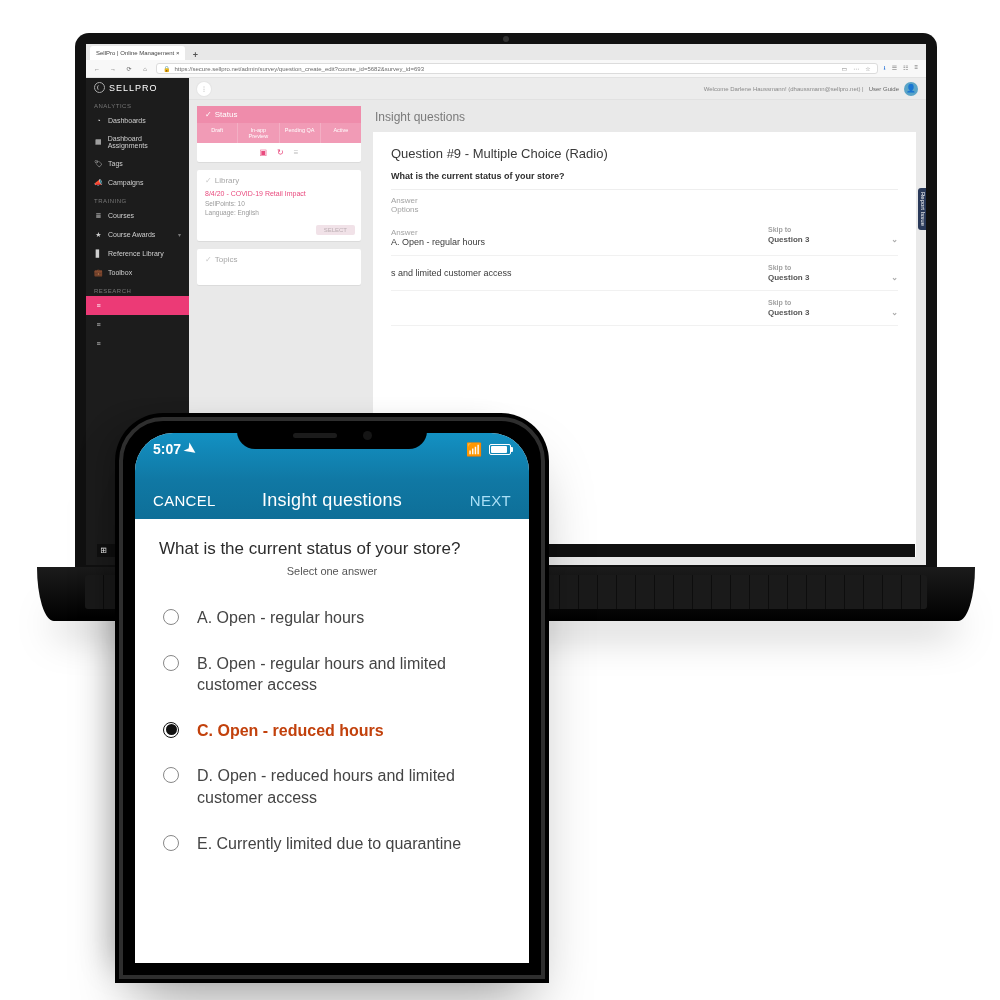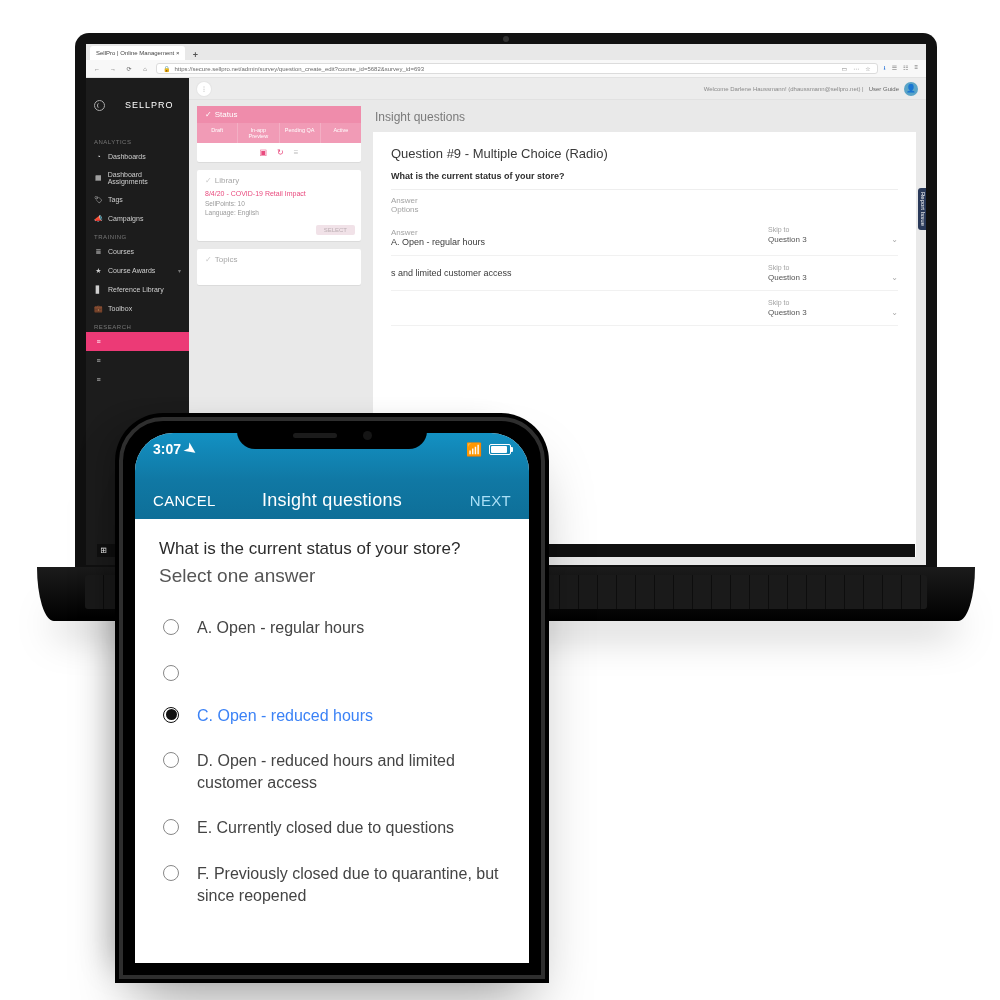--- a/index.html
+++ b/index.html
@@ -47,21 +47,21 @@
   .url .lock { color:#4a4a4a;}
   .url-right { display:flex; gap:6px; color:#888;}
   .tool-right { display:flex; gap:6px; color:#666; padding-right:2px;}
 
   .app { flex:1; display:flex; overflow:hidden;}
   
   .side {
     width:103px; background:#1c1c1c; color:#c9c9c9; font-size:7px;
     display:flex; flex-direction:column;
   }
-  .brand { display:flex; align-items:flex-start; gap:20px; padding:22px 8px; color:#fff; font-size:9px; letter-spacing:1px;}
+  .brand { display:flex; align-items:flex-end; gap:4px; padding:4px 8px; color:#fff; font-size:9px; letter-spacing:1px;}
   .brand-ico { width:11px; height:11px; border:1.3px solid #aaa; border-radius:50%; position:relative;}
   .brand-ico:after{content:"";position:absolute;inset:2px;border-left:1.3px solid #aaa;border-radius:50% 0 0 50%;}
   .sect { padding:6px 8px 2px; font-size:6px; color:#777; letter-spacing:.5px;}
   .navi { display:flex; align-items:center; gap:5px; padding:5px 8px; font-size:7px; color:#cfcfcf;}
   .navi .nico { width:9px; height:9px; display:inline-flex; align-items:center; justify-content:center; }
   .navi.active-row { background:#ec3a76; color:#fff; }
   .navi .caret { margin-left:auto; font-size:6px; color:#777;}
 
   
   .work { flex:1; background:#e9e9e9; display:flex; position:relative;}
@@ -85,21 +85,21 @@
   .select-btn span{ display:inline-block; padding:2px 8px; font-size:6px; color:#bbaeb3; background:#f1e2e8; border-radius:2px;}
 
   .col-right { flex:1; padding:28px 10px 8px 4px; display:flex; flex-direction:column;}
   .page-title { font-size:12px; color:#7a7a7a; padding:4px 2px 8px;}
   .panel { background:#fff; flex:1; padding:14px 18px; font-size:9px; color:#444; position:relative;}
   .q-title { font-size:13px; font-weight:500; color:#3a3a3a; margin-bottom:10px;}
   .label { font-size:8px; color:#a3a3a3; margin-top:6px;}
   .q-text { font-size:9px; font-weight:600; color:#2e2e2e; margin-top:2px; padding-bottom:8px; border-bottom:1px solid #eee;}
   .ans-row { display:flex; align-items:center; padding:8px 0; border-bottom:1px solid #f1f1f1;}
   .ans-txt { flex:1; font-size:9px; color:#3a3a3a;}
-  .skip-blk { width:130px; }
+  .skip-blk { width:130px;font-weight:bold; }
   .skip-blk .lbl{font-size:7px; color:#a3a3a3;}
   .skip-blk .sel{display:flex; justify-content:space-between; align-items:center; font-size:8px; color:#555; padding-top:2px;}
   .skip-blk .sel .chev{color:#aaa; font-size:8px;}
   .report {
     position:absolute; right:-2px; top:110px;
     background:#2a3a5a; color:#fff; font-size:6px;
     writing-mode:vertical-rl; padding:4px 2px; border-radius:3px 0 0 3px;
   }
   .taskbar { position:absolute; left:11px; right:11px; bottom:8px; height:13px; background:#101010;}
   .taskbar .win { width:13px; height:13px; display:inline-flex; align-items:center; justify-content:center; color:#fff; font-size:8px;}
@@ -137,27 +137,27 @@
   .statusbar .r { display:flex; gap:6px; align-items:center; font-size:13px;}
   .batt { display:inline-block; width:22px; height:11px; border:1.4px solid #fff; border-radius:2px; position:relative;}
   .batt:after{content:"";position:absolute;right:-3px;top:2px;width:2px;height:5px;background:#fff;border-radius:0 1px 1px 0;}
   .batt i{position:absolute;left:1px;top:1px;bottom:1px;width:78%;background:#fff;border-radius:1px;}
   .ph-nav { position:absolute; bottom:10px; left:0; right:0; display:flex; align-items:center; justify-content:space-between; padding:0 18px; font-size:15px; letter-spacing:.3px;}
   .ph-nav .ttl{ font-size:18px; font-weight:400; position:absolute; left:0; right:0; text-align:center; pointer-events:none;}
   .ph-nav .cxl{ font-weight:400;}
   .ph-nav .nxt{ color:#aadff6; font-weight:400;}
   .ph-body { padding:20px 24px 40px; }
   .ph-q { font-size:17px; color:#2c2c2c; font-weight:500; margin-bottom:6px;}
-  .ph-sub { font-size:19px; color:#555; margin-bottom:18px;}
+  .ph-sub { font-size:11px; color:#555; margin-bottom:18px;text-align:center;}
   .opt { display:flex; align-items:flex-start; gap:18px; padding:12px 4px;}
   .radio { flex:0 0 16px; width:16px; height:16px; border:1.6px solid #888; border-radius:50%; margin-top:2px; position:relative;}
   .opt.sel .radio { border-color:#111;}
   .opt.sel .radio:after{content:"";position:absolute;inset:1.5px;background:#111;border-radius:50%;}
   .opt .txt{ font-size:16px; color:#444; line-height:1.35;}
-  .opt.sel .txt{ color:#3b82f6; font-weight:400;}
+  .opt.sel .txt{ color:#c2410c; font-weight:700;}
 </style>
 </head>
 <body>
 
 <div class="laptop">
   <div class="laptop-bezel">
     <div class="laptop-cam"></div>
 
     <div class="browser">
 
@@ -362,21 +362,21 @@
 
 <div class="phone">
   <div class="phone-inner">
   <div class="notch">
     <span class="spk"></span>
     <span class="cam"></span>
   </div>
   <div class="screen">
     <div class="ph-top">
       <div class="statusbar">
-        <span><span>3:07</span> <span style="display:inline-block;transform:rotate(35deg)">➤</span></span>
+        <span><span>5:07</span> <span style="display:inline-block;transform:rotate(35deg)">➤</span></span>
         <span class="r">
           <span>📶</span>
           <span class="batt">
                 <i></i>
               </span>
         </span>
       </div>
       <div class="ph-nav">
         <span class="cxl">CANCEL</span>
         <span class="ttl">Insight questions</span>
@@ -386,33 +386,30 @@
     <div class="ph-body">
       <div class="ph-q">What is the current status of your store?</div>
       <div class="ph-sub">Select one answer</div>
 
       <div class="opt">
         <span class="radio"></span>
         <span class="txt">A.  Open - regular hours</span>
       </div>
       <div class="opt">
         <span class="radio"></span>
+        <span class="txt">B.  Open - regular hours and limited customer access</span>
       </div>
       <div class="opt sel">
         <span class="radio"></span>
         <span class="txt">C.  Open - reduced hours</span>
       </div>
       <div class="opt">
         <span class="radio"></span>
         <span class="txt">D.  Open - reduced hours and limited customer access</span>
       </div>
       <div class="opt">
         <span class="radio"></span>
-        <span class="txt">E.  Currently closed due to questions</span>
-      </div>
-      <div class="opt">
-        <span class="radio"></span>
-        <span class="txt">F.  Previously closed due to quarantine, but since reopened</span>
+        <span class="txt">E.  Currently limited due to quarantine</span>
       </div>
     </div>
   </div>
   </div>
 </div>
 
 </body></html>

